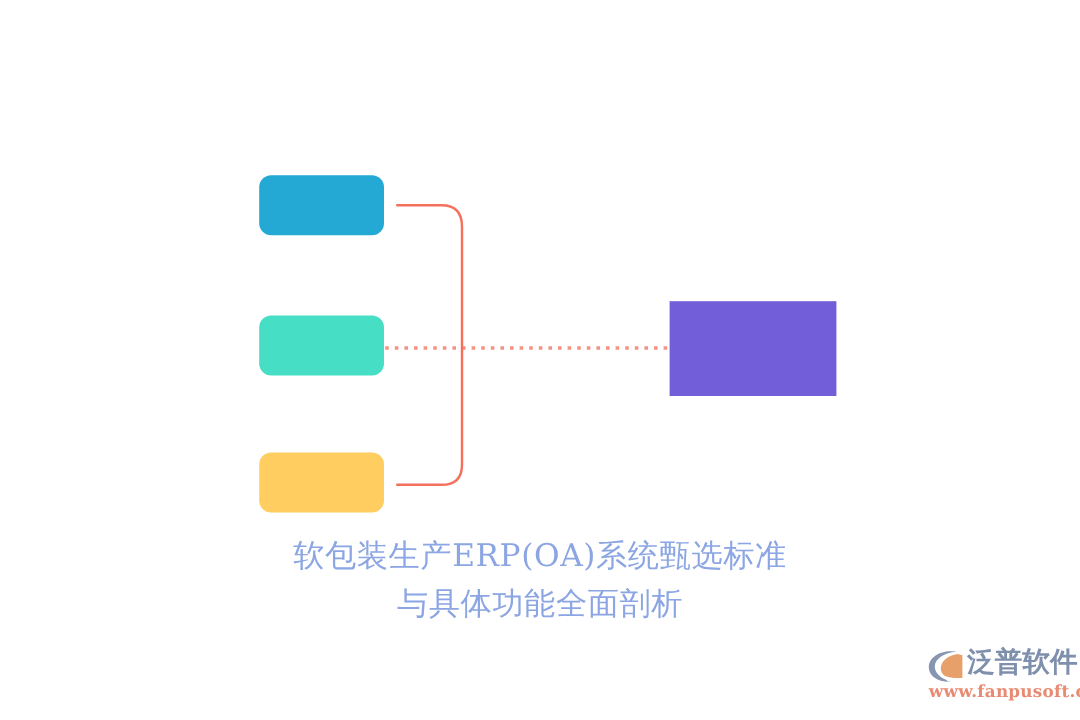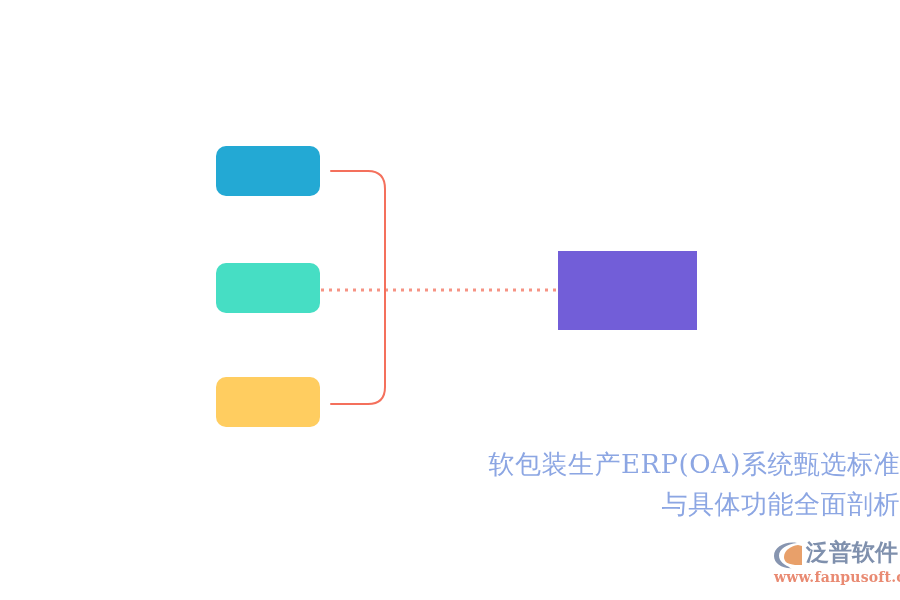--- a/index.html
+++ b/index.html
@@ -52,21 +52,21 @@
     width: 900px; height: 600px;
     pointer-events: none;
   }
 
   
   #diagram-title {
     position: absolute;
     left: 0;
     top: 444px;
     width: 900px;
-    text-align: right;
+    text-align: center;
     font-family: "DejaVu Serif", "Liberation Serif", serif;
     font-size: 26px;
     line-height: 40px;
     letter-spacing: 0.5px;
     color: #8ca6e3;
     white-space: pre-line;
     font-weight: normal;
   }
 
   

